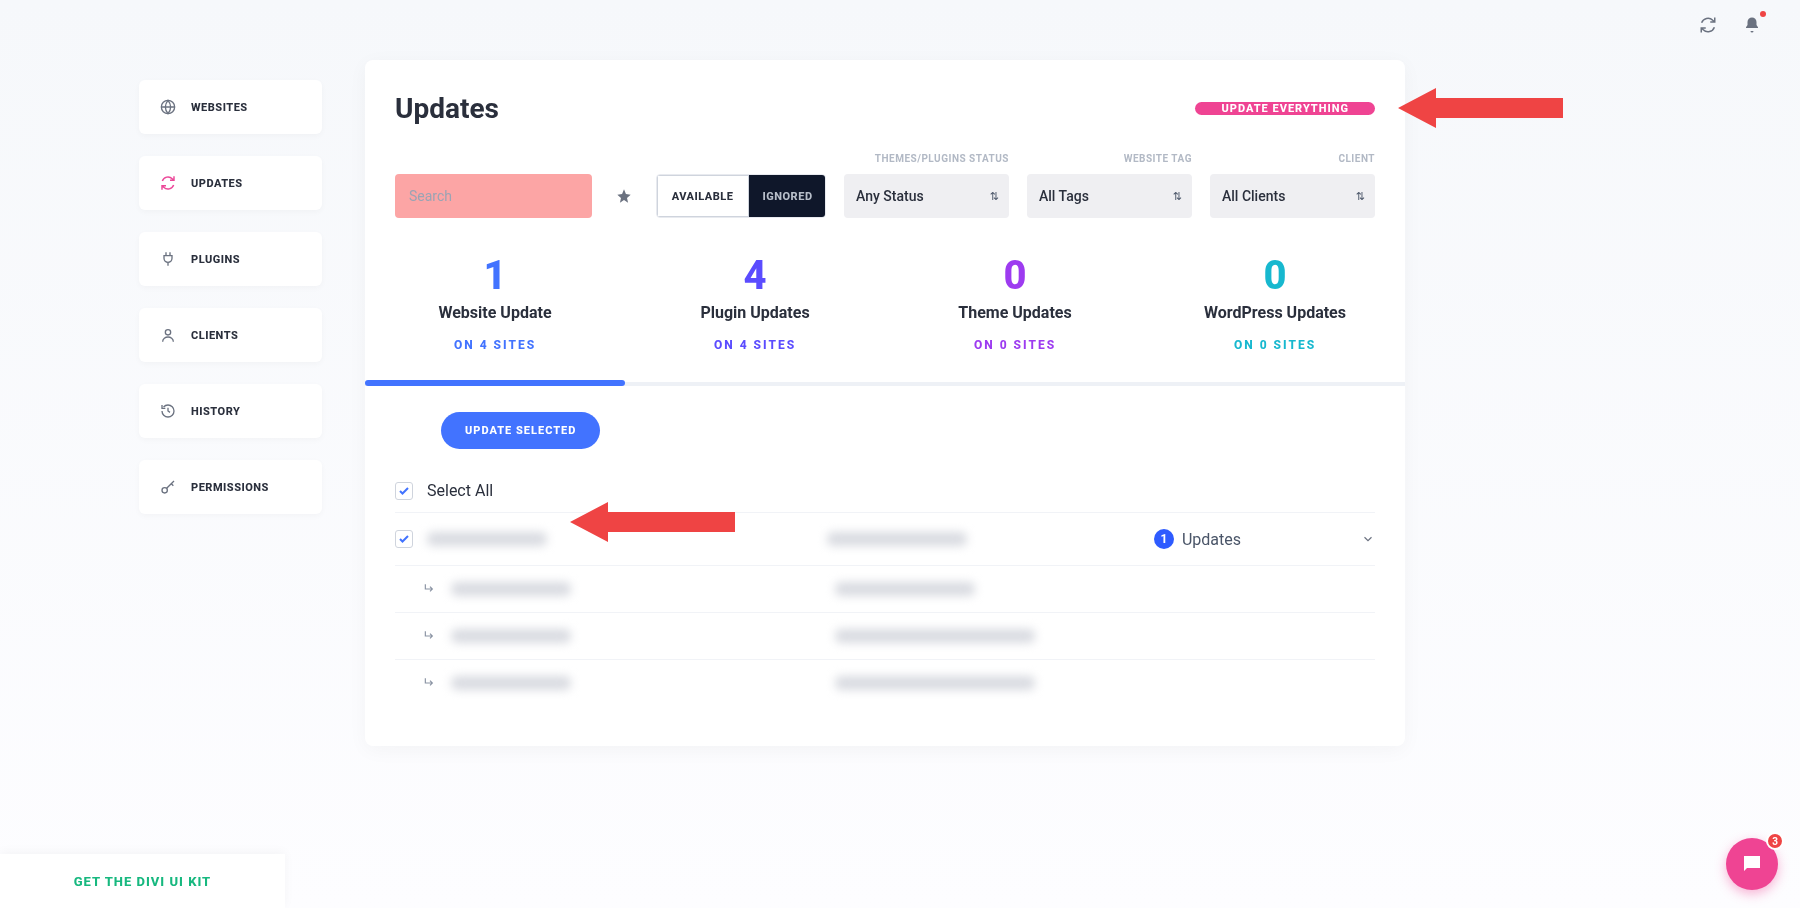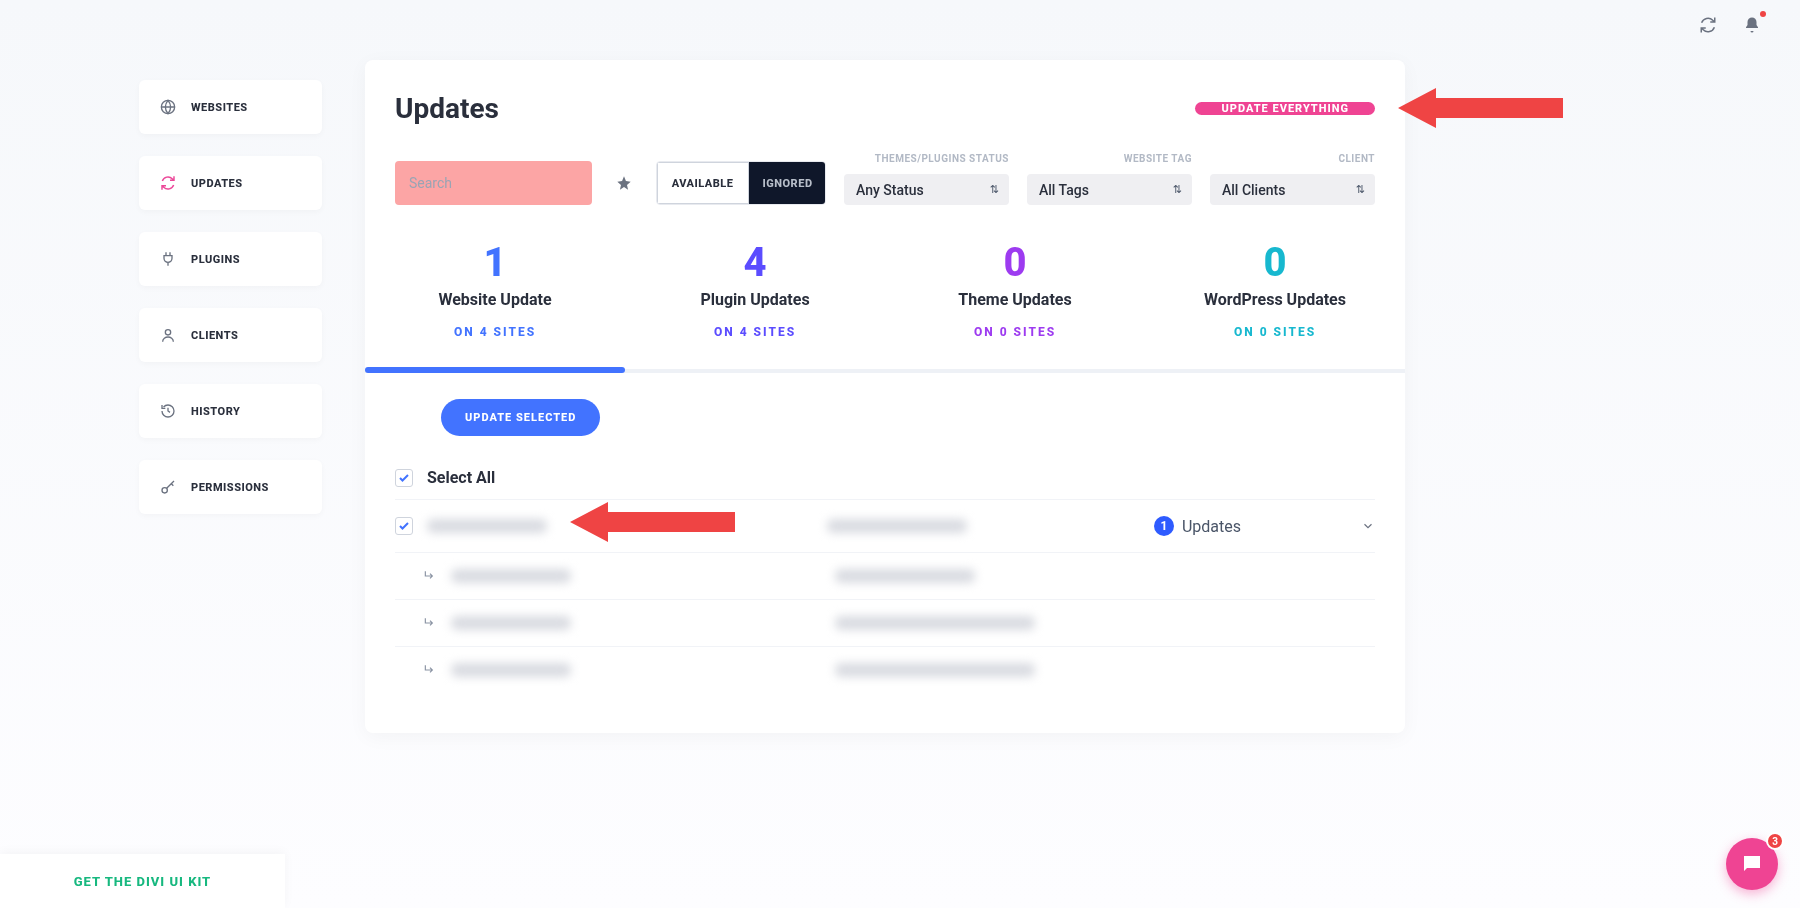--- a/index.html
+++ b/index.html
@@ -24,38 +24,38 @@
   .filter-row { display:flex; align-items:flex-end; padding:0 30px 16px 30px; gap:18px;}
   .search-input { width:197px; height:44px; background:#fca5a5; border:none; border-radius:4px; padding:0 14px; font-size:14px; color:#4a5568;}
   .search-input::placeholder{color:#9aa4b4;}
   .star-btn { width:28px; height:44px; display:inline-flex; align-items:center; justify-content:center; color:#6b7280; cursor:pointer;}
   .seg { display:flex; border:1px solid #e8eaef; border-radius:4px; overflow:hidden; height:44px;}
   .seg .seg-item { padding:0 14px; display:flex; align-items:center; font-size:11px; font-weight:800; letter-spacing:.5px; cursor:pointer; }
   .seg .seg-item.active { color:#2a2f3c; border:1px solid #cfd4dd; background:#fff;}
   .seg .seg-item.inactive { color:#b7bec9; background:#0f172a;}
   .filter-col { display:flex; flex-direction:column;align-items:flex-end;}
   .filter-label { font-size:10px; font-weight:700; letter-spacing:.5px; color:#b2b9c5; margin-bottom:10px;}
-  .select { width:165px; height:31px; background:#efeff2; border:none; border-radius:4px; padding:0 28px 0 12px; font-size:14px; color:#2a2f3c; cursor:pointer; position:relative; display:flex; align-items:center; font-weight:500;}
+  .select { width:165px; height:44px; background:#efeff2; border:none; border-radius:4px; padding:0 28px 0 12px; font-size:14px; color:#2a2f3c; cursor:pointer; position:relative; display:flex; align-items:center; font-weight:500;}
   .select::after{ content:"⇅"; position:absolute; right:10px; font-size:11px; color:#4a5568;}
   
   .stats-row { display:flex; border-bottom:4px solid #eef1f6;}
   .stat { flex:1; text-align:center; padding:18px 10px 30px 10px; cursor:pointer; position:relative;}
   .stat.active::after{content:""; position:absolute; left:0; right:0; bottom:-4px; height:6px; background:#4273ff; border-radius:3px;}
   .stat-num { font-size:40px; font-weight:800;}
   .stat-title { font-size:16px; font-weight:700; color:#2a2f3c; margin-top:4px;}
   .stat-sub { font-size:12px; font-weight:800; letter-spacing:2px; margin-top:16px;}
   .c-blue{color:#4273ff;} .c-indigo{color:#5b4cff;} .c-purple{color:#9d3bf0;} .c-teal{color:#17b8cf;}
   
   .action-bar{ padding:26px 30px 10px 76px;}
   
   .list { padding:10px 30px 40px 30px;}
   .list-head { display:flex; align-items:center; padding:12px 0; }
   .chk { width:18px; height:18px; border:1px solid #cfd4dd; border-radius:3px; display:inline-flex; align-items:center; justify-content:center; cursor:pointer; background:#fff;}
   .chk.checked{ color:#4273ff;}
-  .row-label{ font-size:16px; font-weight:700; color:#2a2f3c; margin-left:14px;}
+  .row-label{ font-size:16px; font-weight:400; color:#2a2f3c; margin-left:14px;}
   .list-row{ display:flex; align-items:center; padding:16px 0; border-top:1px solid #f1f3f7;}
   .blur{ filter:blur(5px); background:#d9dbe1; height:14px; border-radius:6px;}
   .subarrow{ width:14px; height:14px; margin-left:28px; margin-right:14px; color:#8a93a3; display:inline-flex;}
   .updates-pill{ display:flex; align-items:center; margin-left:auto;}
   .badge{ width:20px; height:20px; border-radius:50%; background:#2e5bff; color:#fff; font-size:12px; font-weight:700; display:inline-flex; align-items:center; justify-content:center; margin-right:8px;}
   .updates-text{ font-size:16px; color:#4a5568; font-weight:400;}
   .chev{ margin-left:auto; color:#6b7280; font-size:14px; margin-left:120px;}
   
   .footer-banner{ position:absolute; left:0; bottom:0; width:285px; height:54px; background:#fff; display:flex; align-items:center; justify-content:center; font-size:13px; font-weight:800; letter-spacing:1px; color:#17b87f; box-shadow:0 -2px 10px rgba(0,0,0,0.04);}
   

